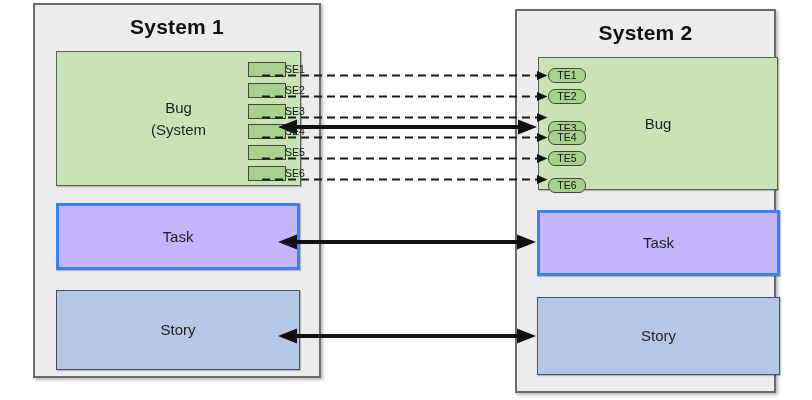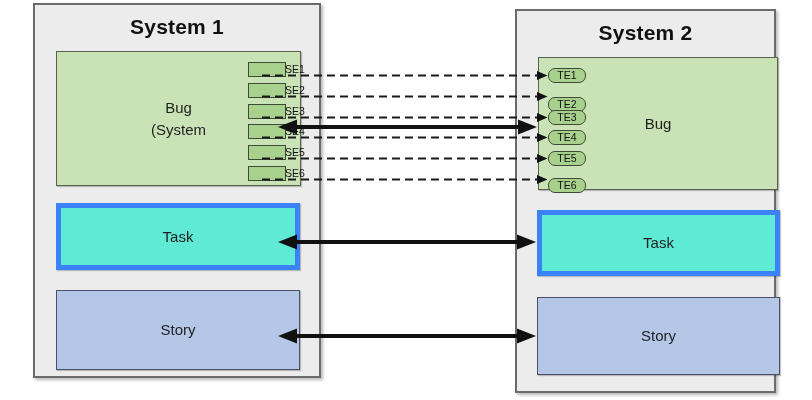--- a/index.html
+++ b/index.html
@@ -19,21 +19,21 @@
   }
   .entity {
     position:absolute; box-sizing:border-box;
     display:flex; flex-direction:column; align-items:center; justify-content:center;
     text-align:center; font-size:15px; line-height:22px; color:#1f1f1f;
     box-shadow:1px 1px 1px rgba(0,0,0,0.22);
   }
   .bug   { background:#c9e2b6; border:1px solid #56624c; }
   #bug1  { left:21px; top:46px;  width:245px; height:135px; }
   #bug2  { left:21px; top:46px;  width:240px; height:133px; }
-  .task  { background:#5eead4; border:5px solid #3b82f6; }
+  .task  { background:#c4b5fd; border:3px solid #3b82f6; }
   #task1 { left:21px; top:198px; width:244px; height:67px; }
   #task2 { left:20px; top:199px; width:243px; height:66px; }
   .story { background:#b4c7e7; border:1px solid #46506b; }
   #story1{ left:21px; top:285px; width:244px; height:80px; }
   #story2{ left:20px; top:286px; width:243px; height:78px; }
   .field {
     position:absolute; width:38px; height:15px; box-sizing:border-box;
     background:#a9d18e; border:1px solid #3e4a36;
     font-size:10.5px; line-height:13px; text-align:center; color:#111111;
   }
@@ -71,22 +71,22 @@
       <div>Story</div>
     </div>
   </div>
 
   <div class="system" id="sys2">
     <div class="sys-title">System 2</div>
 
     <div class="entity bug" id="bug2">
       <div>Bug</div>
       <div class="field" style="top:10px">TE1</div>
-      <div class="field" style="top:39px">TE2</div>
-      <div class="field" style="top:52px">TE3</div>
+      <div class="field" style="top:31px">TE2</div>
+      <div class="field" style="top:63px">TE3</div>
       <div class="field" style="top:72px">TE4</div>
       <div class="field" style="top:93px">TE5</div>
       <div class="field" style="top:120px">TE6</div>
     </div>
 
     <div class="entity task" id="task2">
       <div>Task</div>
     </div>
 
     <div class="entity story" id="story2">

